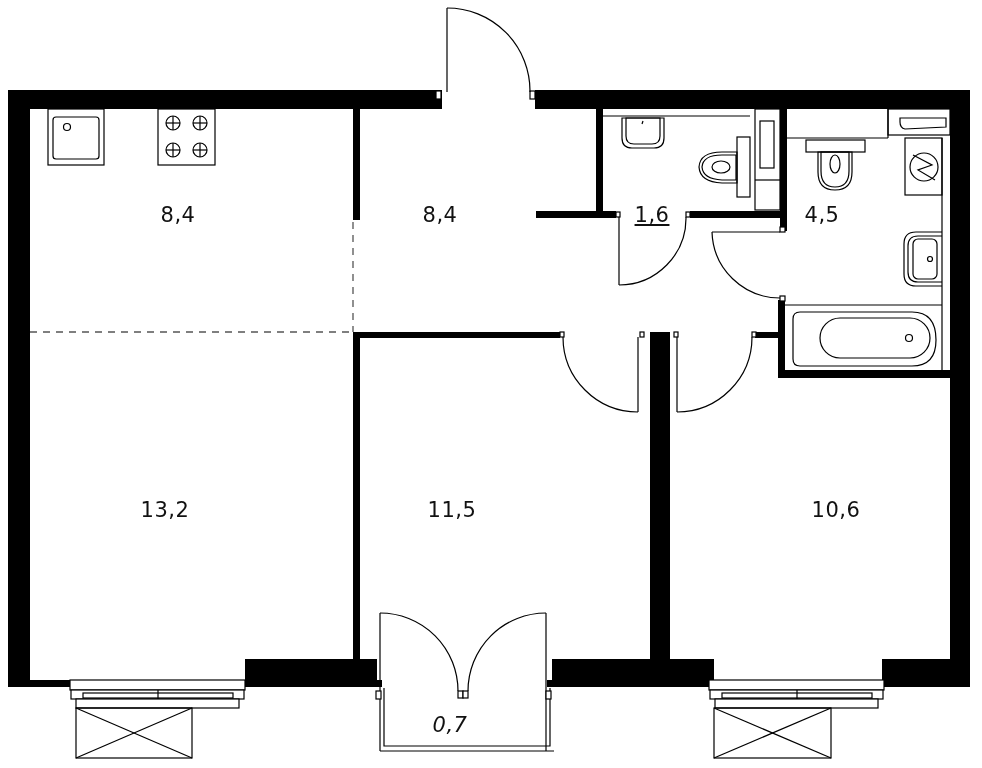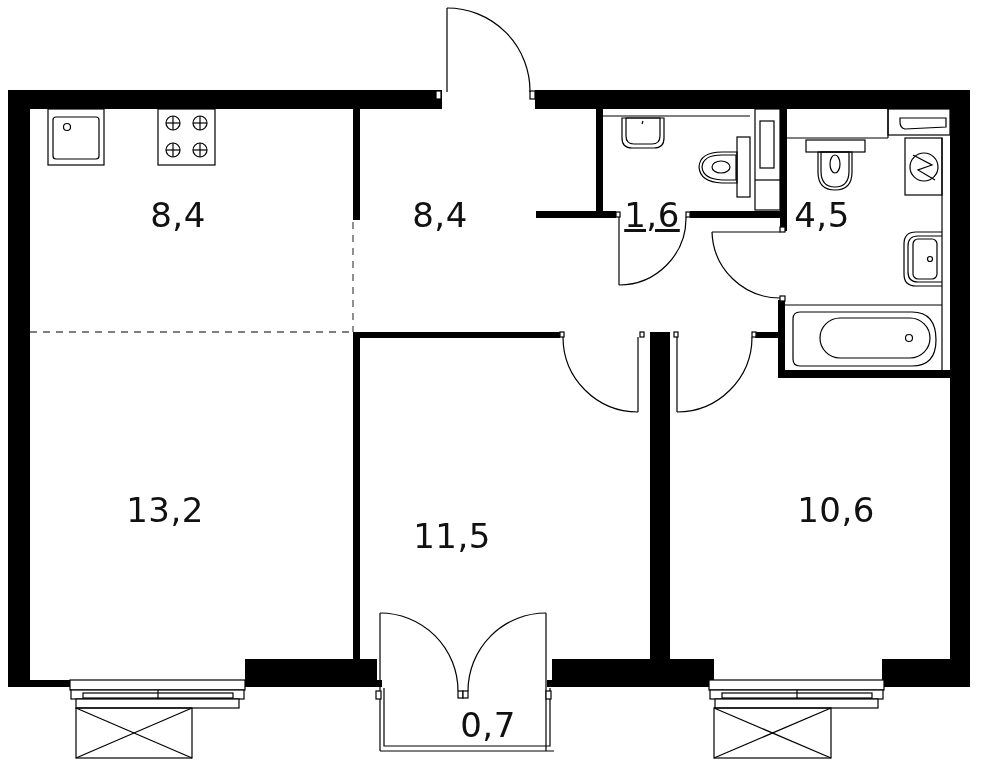--- a/index.html
+++ b/index.html
@@ -3,21 +3,21 @@
   <meta charset="utf-8">
   <style>
     html, body { margin: 0; padding: 0; background: #ffffff; }
     body { width: 982px; height: 768px; overflow: hidden; position: relative; font-family: "DejaVu Sans", sans-serif; }
     #plan { position: absolute; left: 0; top: 0; width: 982px; height: 768px; }
     .wall { fill: #000000; }
     .thin { fill: none; stroke: #000000; stroke-width: 1.2; }
     .thin-fill { fill: #ffffff; stroke: #000000; stroke-width: 1.2; }
     .dash { fill: none; stroke: #555555; stroke-width: 1.3; stroke-dasharray: 7 6; }
     .room-label {
-      position: absolute; font-family: "DejaVu Sans", sans-serif; font-size: 34px;
+      position: absolute; font-family: "DejaVu Sans", sans-serif; font-size: 21px;
       color: #111111; transform: translate(-50%, -50%); white-space: nowrap; letter-spacing: 0.5px;
     }
   </style>
 </head>
 <body>
 
 <svg id="plan" viewBox="0 0 982 768" xmlns="http://www.w3.org/2000/svg">
 
   <g>
 
@@ -215,15 +215,15 @@
     <rect class="thin-fill" x="376" y="691" width="5" height="8"></rect>
     <rect class="thin-fill" x="546" y="691" width="5" height="8"></rect>
   </g>
 </svg>
 
 <div class="room-label" style="left:178px; top:215px;">8,4</div>
 <div class="room-label" style="left:440px; top:215px;">8,4</div>
 <div class="room-label" style="left:652px; top:215px;text-decoration:underline;">1,6</div>
 <div class="room-label" style="left:822px; top:215px;">4,5</div>
 <div class="room-label" style="left:165px; top:510px;">13,2</div>
-<div class="room-label" style="left:452px; top:536px;">11,5</div>
+<div class="room-label" style="left:452px; top:510px;">11,5</div>
 <div class="room-label" style="left:836px; top:510px;">10,6</div>
-<div class="room-label" style="left:488px; top:725px;">0,7</div>
+<div class="room-label" style="left:450px; top:725px;font-style:italic;">0,7</div>
 
 </body></html>

